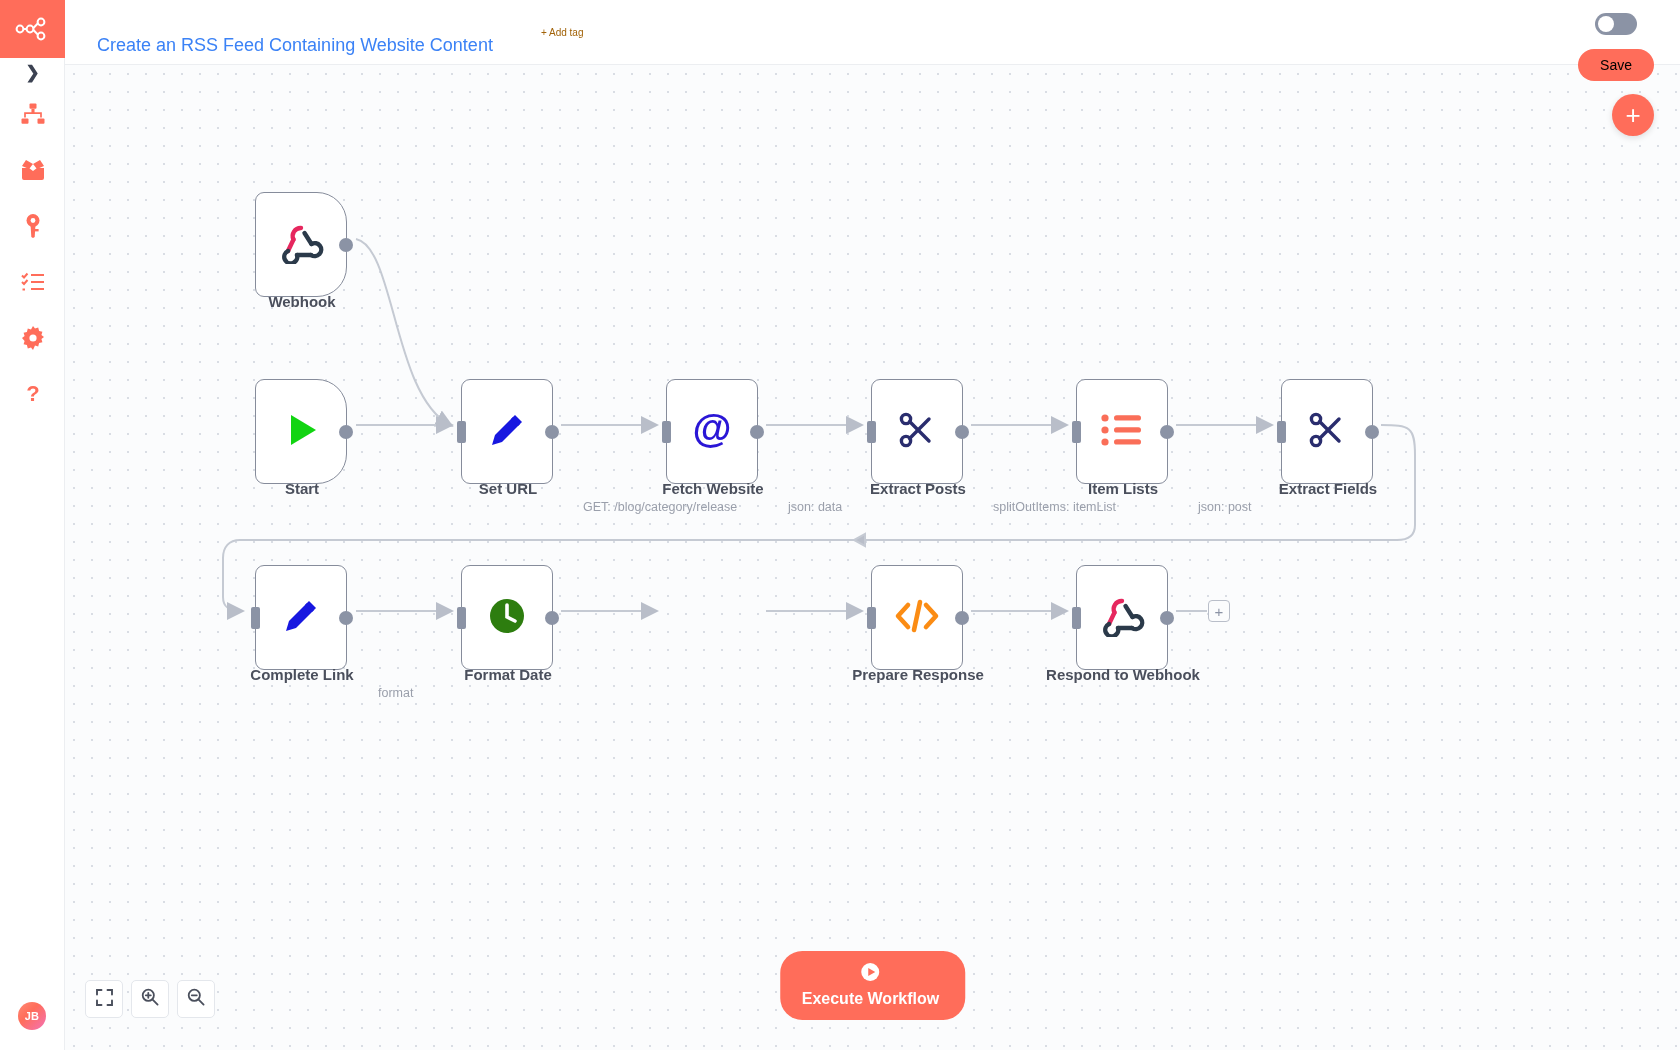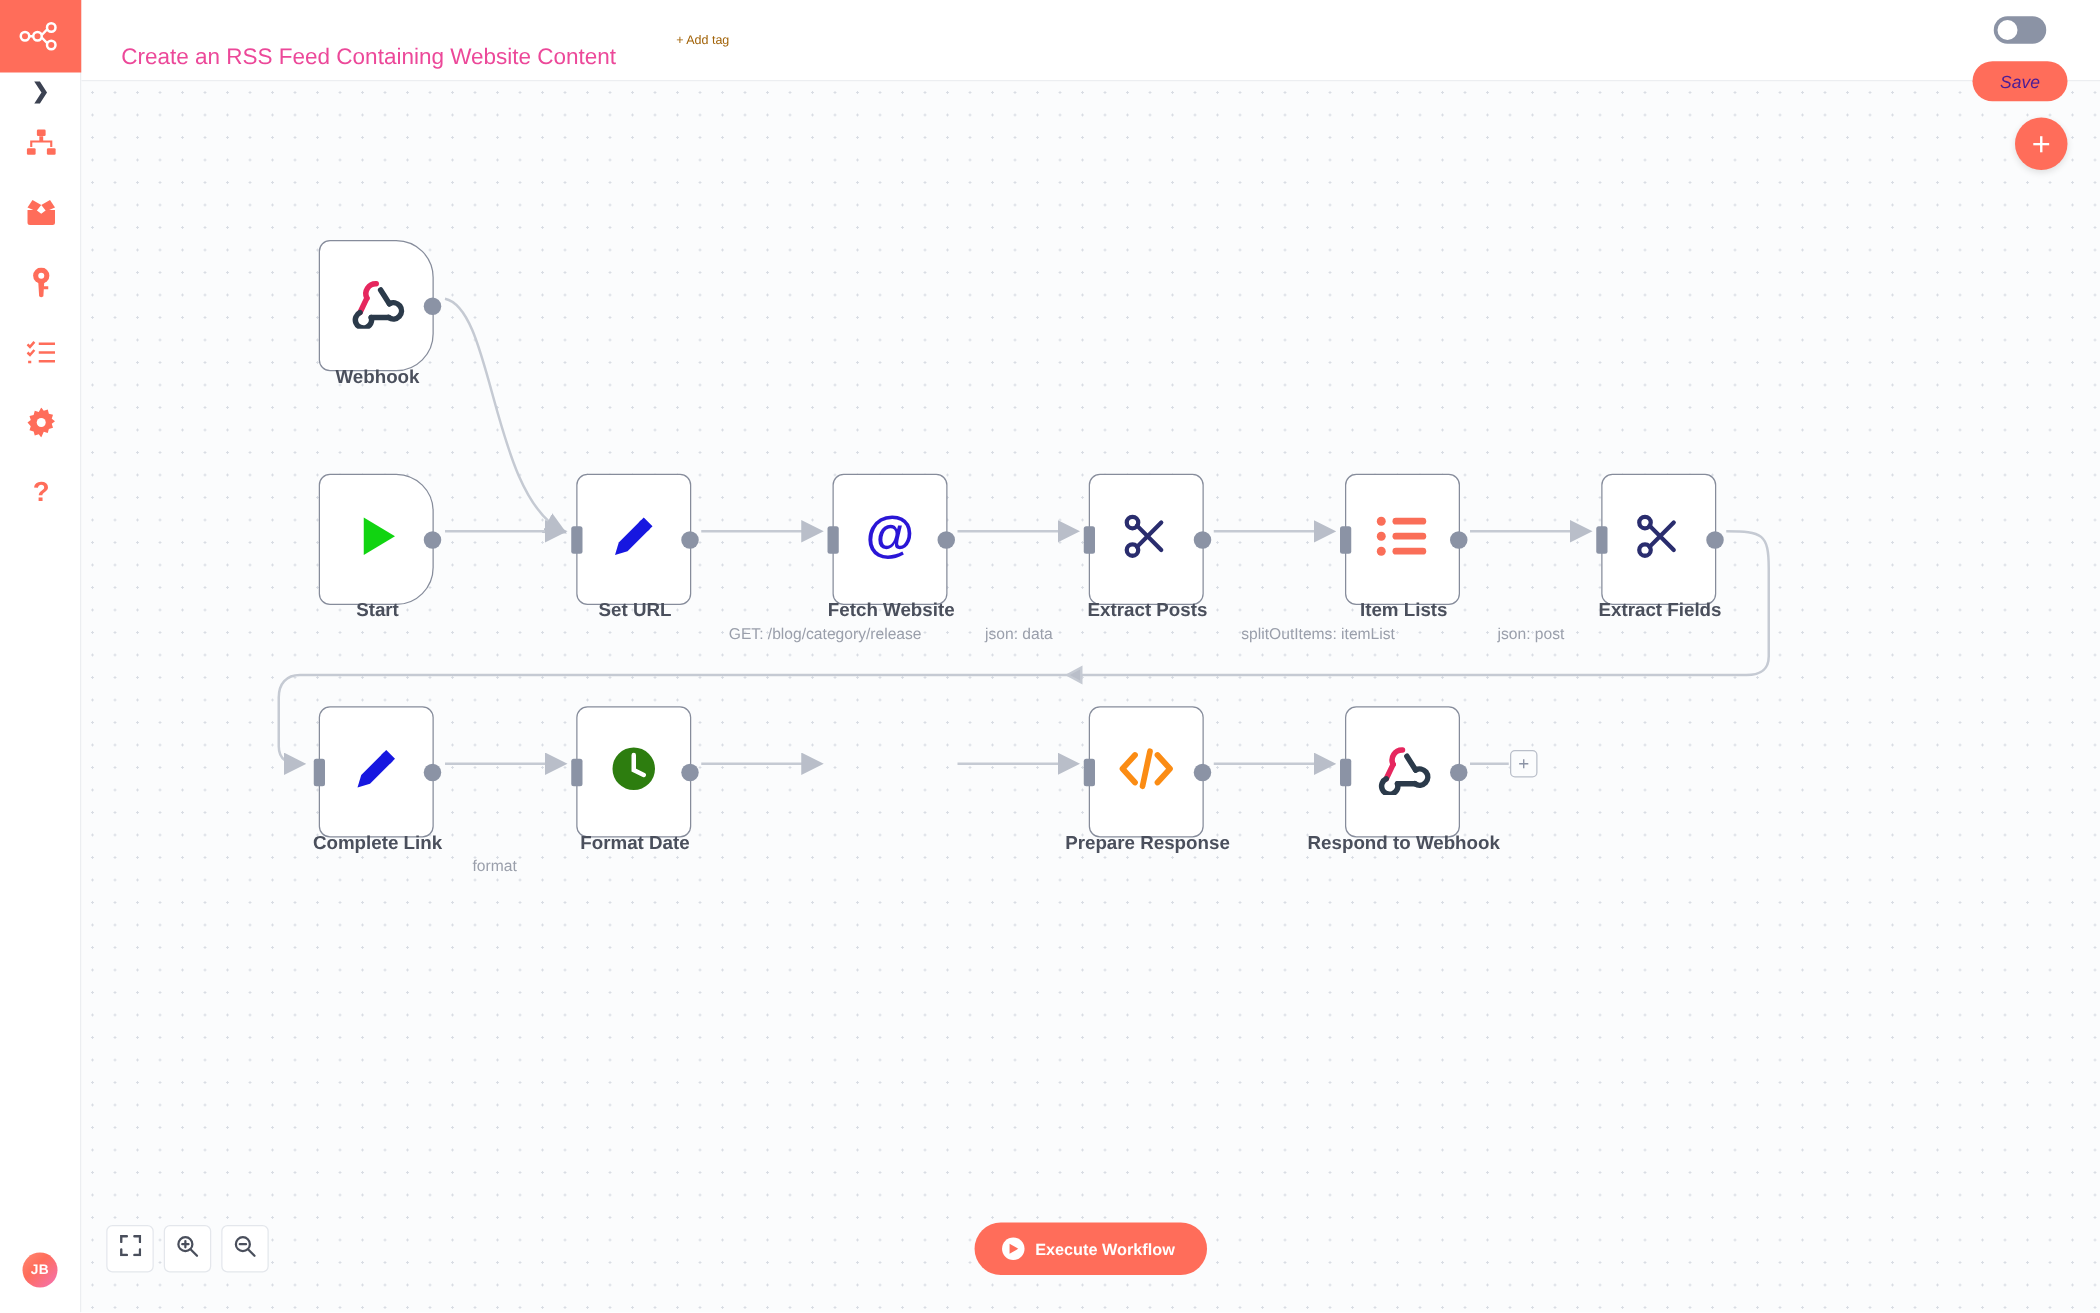--- a/index.html
+++ b/index.html
@@ -52,21 +52,21 @@
   .header {
     position: absolute; left: 65px; top: 0;
     width: 1615px; height: 65px;
     background: #fff;
     border-bottom: 1px solid #eceef1;
     display: flex; align-items: center;
     z-index: 20;
   }
   .wf-title {
     margin-left: 32px;
-    font-size: 18px; color: #ec4899; font-weight: 400;
+    font-size: 18px; color: #3b82f6; font-weight: 400;
     white-space: nowrap;
     cursor: text;
     margin-top: 26px;
   }
   .add-tag {
     margin-left: 48px;
     font-size: 10px; color: #a16207;
     cursor: pointer;
   }
   .header-right {
@@ -79,26 +79,25 @@
     width: 42px; height: 22px; border-radius: 11px;
     background: #8b93a5;
     cursor: pointer;
   }
   .toggle .knob {
     position: absolute; top: 3px; left: 3px;
     width: 16px; height: 16px; border-radius: 50%;
     background: #fff;
   }
   .save-btn {
-    background: #ff6d5a; color: #4c1d95;
+    background: #ff6d5a; color: #000000;
     border: none; border-radius: 16px;
     font-family: inherit;
     font-size: 14px; padding: 8px 22px;
     cursor: pointer;
-    font-style: italic;
   }
 
   
   .canvas {
     position: absolute; left: 65px; top: 65px;
     width: 1615px; height: 985px;
     background-color: #fbfcfd;
     background-image: radial-gradient(#d9dde4 1px, transparent 1.1px);
     background-size: 18px 18px;
     overflow: hidden;
@@ -183,25 +182,26 @@
     border-radius: 5px;
     display: flex; align-items: center; justify-content: center;
     cursor: pointer;
   }
   .execute-btn {
     position: absolute; left: 50%; bottom: 30px;
     transform: translateX(-50%);
     background: #ff6d5a; color: #fff;
     border: none; border-radius: 22px;
     font-family: inherit;
-    font-size: 13px; font-weight: 600;
+    font-size: 16px; font-weight: 600;
     padding: 12px 26px 12px 22px;
     display: flex; align-items: center; gap: 9px;
     cursor: pointer;
     z-index: 25;
+    flex-direction: column;
   }
   .exec-play {
     width: 18px; height: 18px; border-radius: 50%;
     background: #fff;
     display: flex; align-items: center; justify-content: center;
   }
   .exec-play i {
     display: block;
     width: 0; height: 0;
     border-left: 7px solid #ff6d5a;

